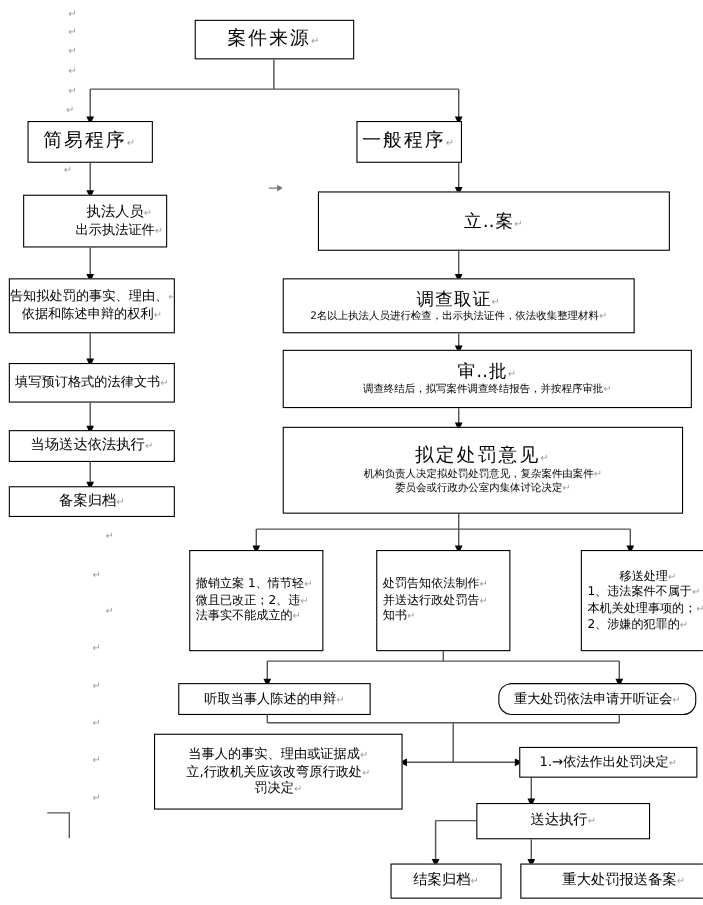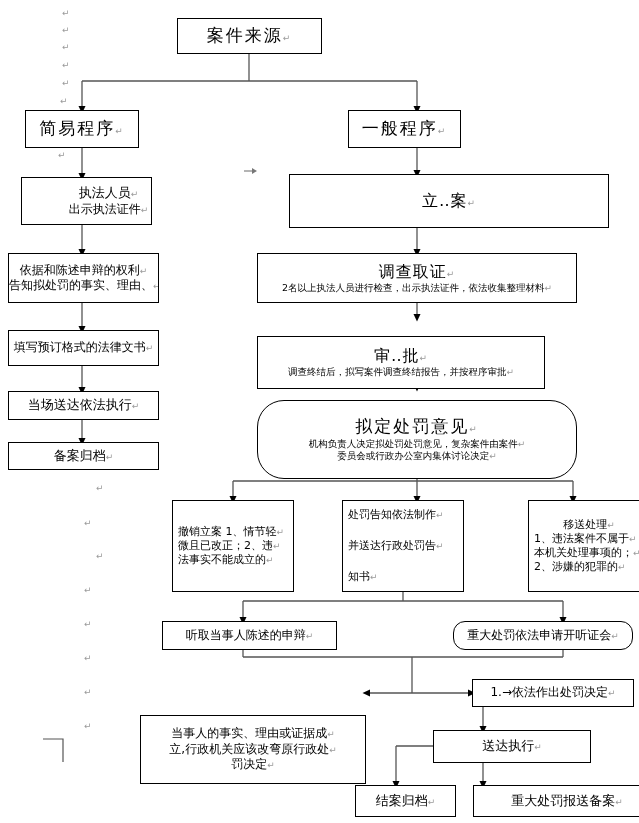--- a/index.html
+++ b/index.html
@@ -120,32 +120,32 @@
   </svg>
 
   <div class="box" style="left:177px;top:18px;width:145px;height:36px;">
     <span class="ln ttl-lg">案件来源<span class="cr">↵</span></span>
   </div>
 
   <div class="box" style="left:25px;top:110px;width:114px;height:38px;">
     <span class="ln ttl-lg">简易程序<span class="cr">↵</span></span>
   </div>
 
-  <div class="box" style="left:348px;top:110px;width:113px;height:38px;">
+  <div class="box" style="left:324px;top:110px;width:96px;height:38px;">
     <span class="ln ttl-lg">一般程序<span class="cr">↵</span></span>
   </div>
 
   <div class="box" style="left:21px;top:177px;width:131px;height:48px;padding-left:44px;">
     <span class="ln mid">执法人员<span class="cr">↵</span></span>
     <span class="ln mid-s">出示执法证件<span class="cr">↵</span></span>
   </div>
 
   <div class="box" style="left:8px;top:253px;width:151px;height:50px;">
+    <span class="ln mid-s">告知拟处罚的事实、理由、<span class="cr">↵</span></span>
     <span class="ln mid-s">依据和陈述申辩的权利<span class="cr">↵</span></span>
-    <span class="ln mid-s">告知拟处罚的事实、理由、<span class="cr">↵</span></span>
   </div>
 
   <div class="box" style="left:8px;top:330px;width:151px;height:36px;">
     <span class="ln mid-s">填写预订格式的法律文书<span class="cr">↵</span></span>
   </div>
 
   <div class="box" style="left:8px;top:391px;width:151px;height:29px;">
     <span class="ln mid">当场送达依法执行<span class="cr">↵</span></span>
   </div>
 
@@ -155,59 +155,59 @@
 
   <div class="box" style="left:257px;top:174px;width:320px;height:54px;margin-left:32px;">
     <span class="ln ttl">立‥案<span class="cr">↵</span></span>
   </div>
 
   <div class="box" style="left:257px;top:253px;width:320px;height:50px;">
     <span class="ln ttl">调查取证<span class="cr">↵</span></span>
     <span class="ln sub">2名以上执法人员进行检查，出示执法证件，依法收集整理材料<span class="cr">↵</span></span>
   </div>
 
-  <div class="box" style="left:257px;top:336px;width:288px;height:53px;">
+  <div class="box" style="left:257px;top:318px;width:372px;height:53px;">
     <span class="ln ttl">审‥批<span class="cr">↵</span></span>
     <span class="ln sub">调查终结后，拟写案件调查终结报告，并按程序审批<span class="cr">↵</span></span>
   </div>
 
-  <div class="box" style="left:257px;top:400px;width:320px;height:79px;border-radius:27px;">
+  <div class="box" style="left:257px;top:388px;width:364px;height:79px;">
     <span class="ln ttl-lg">拟定处罚意见<span class="cr">↵</span></span>
     <span class="ln sub">机构负责人决定拟处罚处罚意见，复杂案件由案件<span class="cr">↵</span></span>
     <span class="ln sub">委员会或行政办公室内集体讨论决定<span class="cr">↵</span></span>
   </div>
 
   <div class="box" style="left:172px;top:500px;width:122px;height:92px;align-items:flex-start;justify-content:center;">
     <span class="ln body-l">撤销立案 1、情节轻<span class="cr">↵</span></span>
     <span class="ln body-l">微且已改正；2、违<span class="cr">↵</span></span>
     <span class="ln body-l">法事实不能成立的<span class="cr">↵</span></span>
   </div>
 
-  <div class="box" style="left:342px;top:500px;width:122px;height:92px;align-items:flex-start;justify-content:center;gap:17px;">
+  <div class="box" style="left:342px;top:500px;width:122px;height:92px;align-items:flex-start;justify-content:center;">
     <span class="ln body-l">处罚告知依法制作<span class="cr">↵</span></span>
     <span class="ln body-l">并送达行政处罚告<span class="cr">↵</span></span>
     <span class="ln body-l">知书<span class="cr">↵</span></span>
   </div>
 
   <div class="box" style="left:512px;top:500px;width:122px;height:92px;margin-left:16px;">
     <span class="ln body-c">移送处理<span class="cr">↵</span></span>
     <span class="ln body-l">1、违法案件不属于<span class="cr">↵</span></span>
     <span class="ln body-l">本机关处理事项的；<span class="cr">↵</span></span>
     <span class="ln body-l">2、涉嫌的犯罪的<span class="cr">↵</span></span>
   </div>
 
   <div class="box" style="left:162px;top:621px;width:175px;height:29px;">
     <span class="ln mid-s">听取当事人陈述的申辩<span class="cr">↵</span></span>
   </div>
 
   <div class="box" style="left:453px;top:621px;width:180px;height:29px;border-radius:12px;">
     <span class="ln mid-s">重大处罚依法申请开听证会<span class="cr">↵</span></span>
   </div>
 
-  <div class="box" style="left:140px;top:667px;width:226px;height:69px;align-items:flex-start;justify-content:center;margin-top:48px;">
+  <div class="box" style="left:140px;top:667px;width:226px;height:69px;align-items:flex-start;justify-content:center;">
     <span class="ln mid-s">当事人的事实、理由或证据成<span class="cr">↵</span></span>
     <span class="ln mid-s">立,行政机关应该改弯原行政处<span class="cr">↵</span></span>
     <span class="ln mid-s">罚决定<span class="cr">↵</span></span>
   </div>
 
   <div class="box" style="left:472px;top:679px;width:162px;height:28px;">
     <span class="ln mid-s">1.→依法作出处罚决定<span class="cr">↵</span></span>
   </div>
 
   <div class="box" style="left:433px;top:730px;width:158px;height:33px;">

